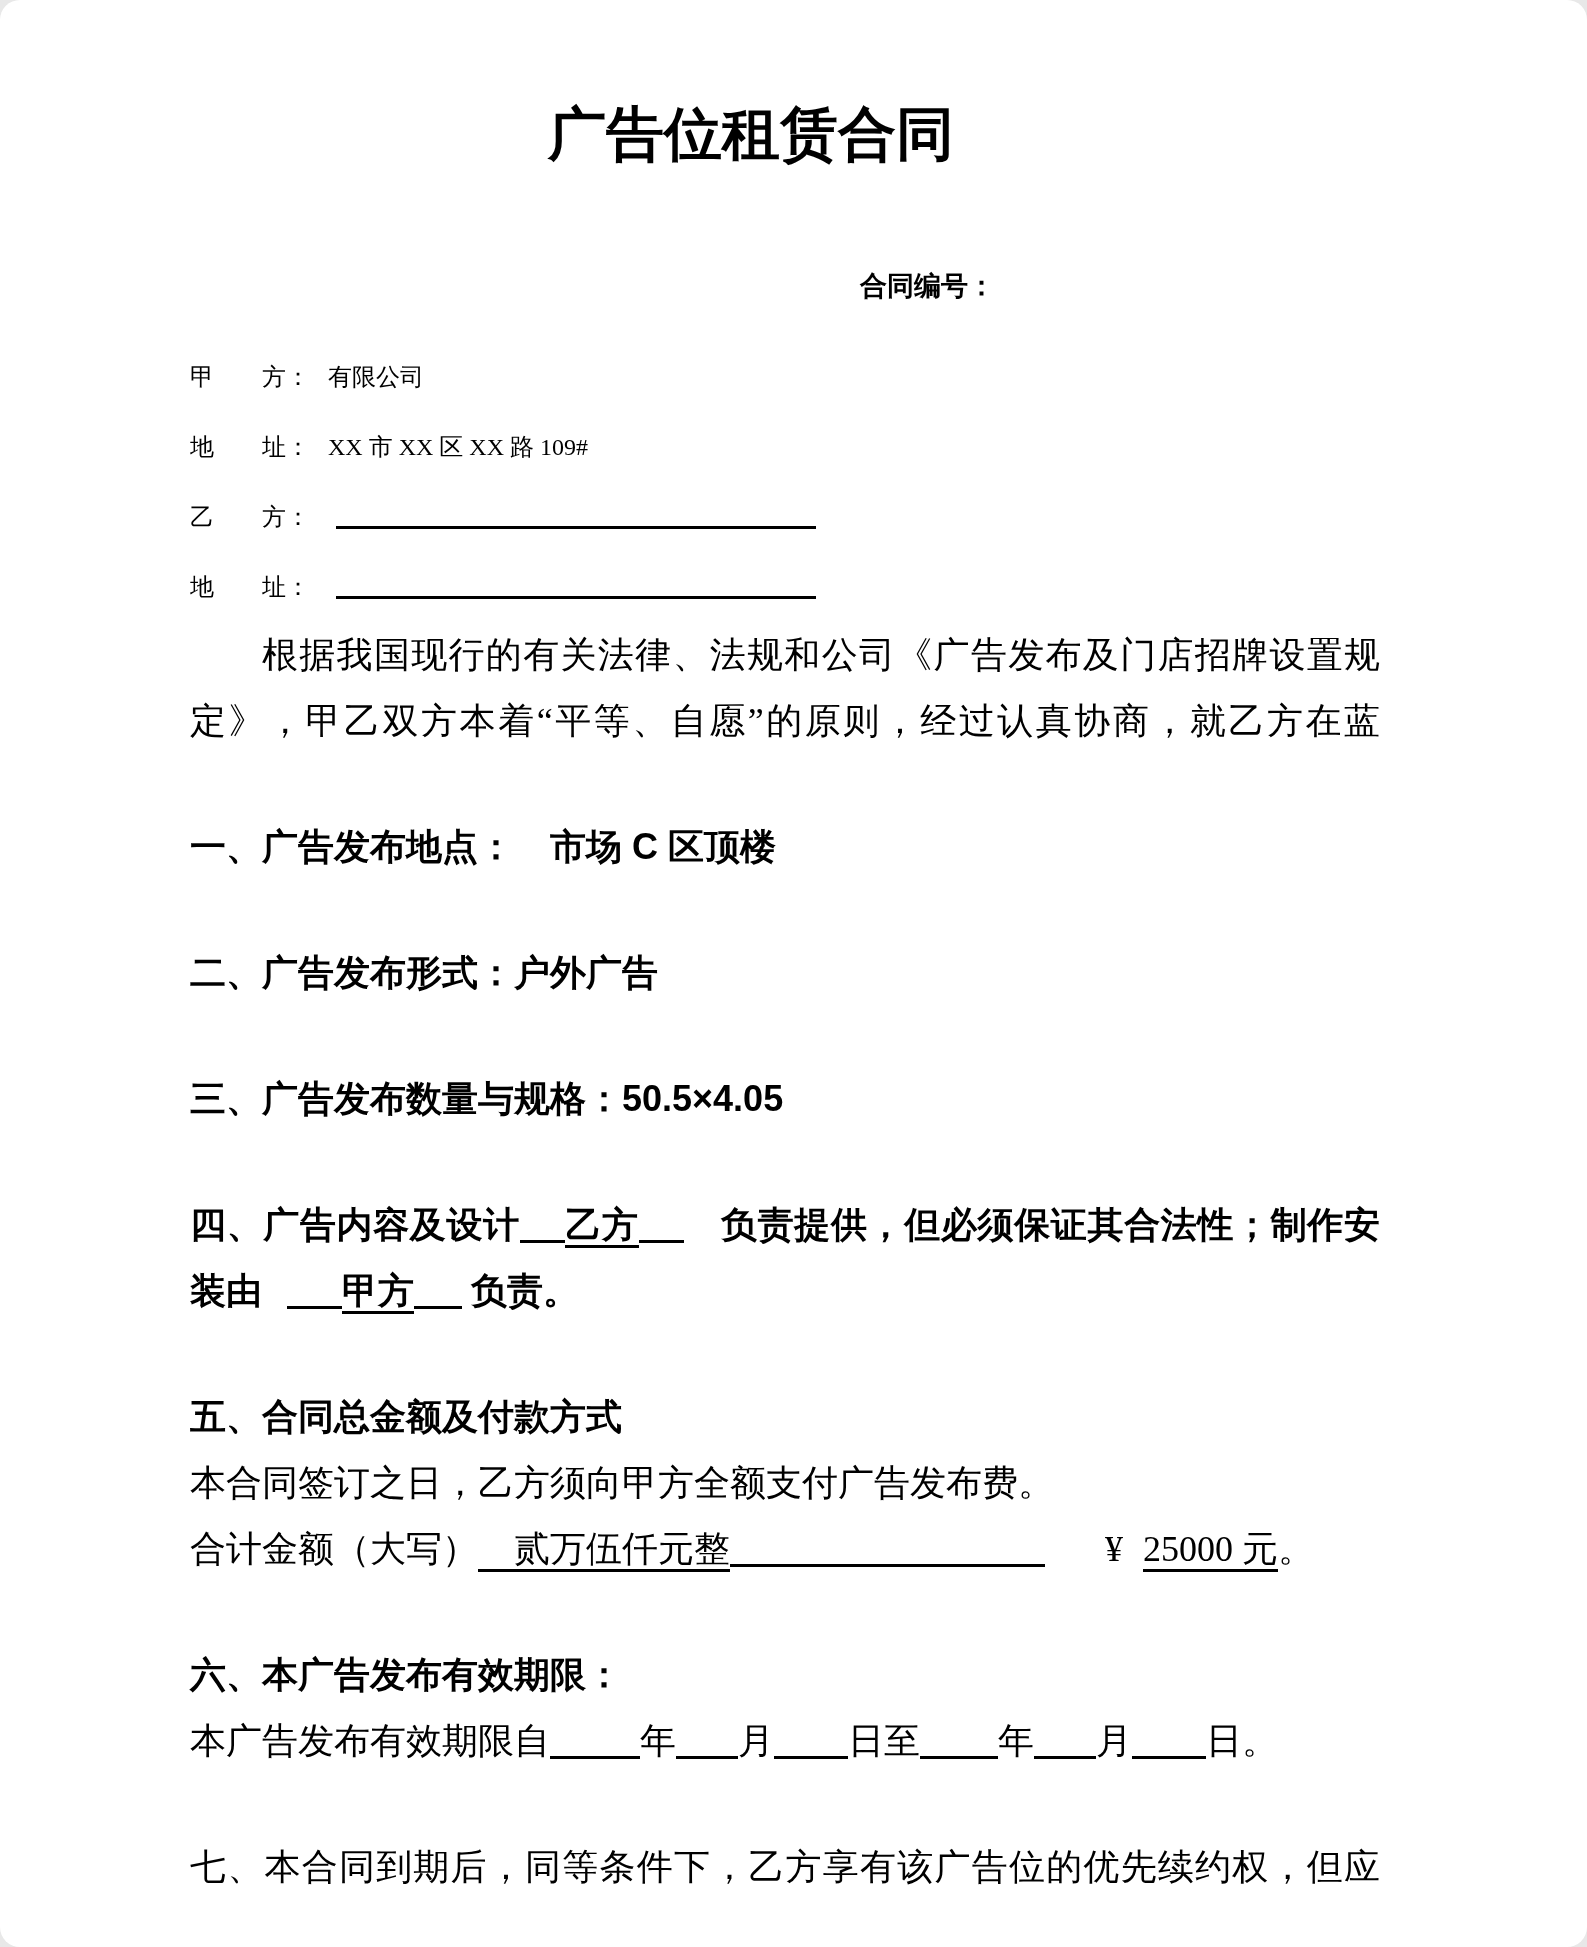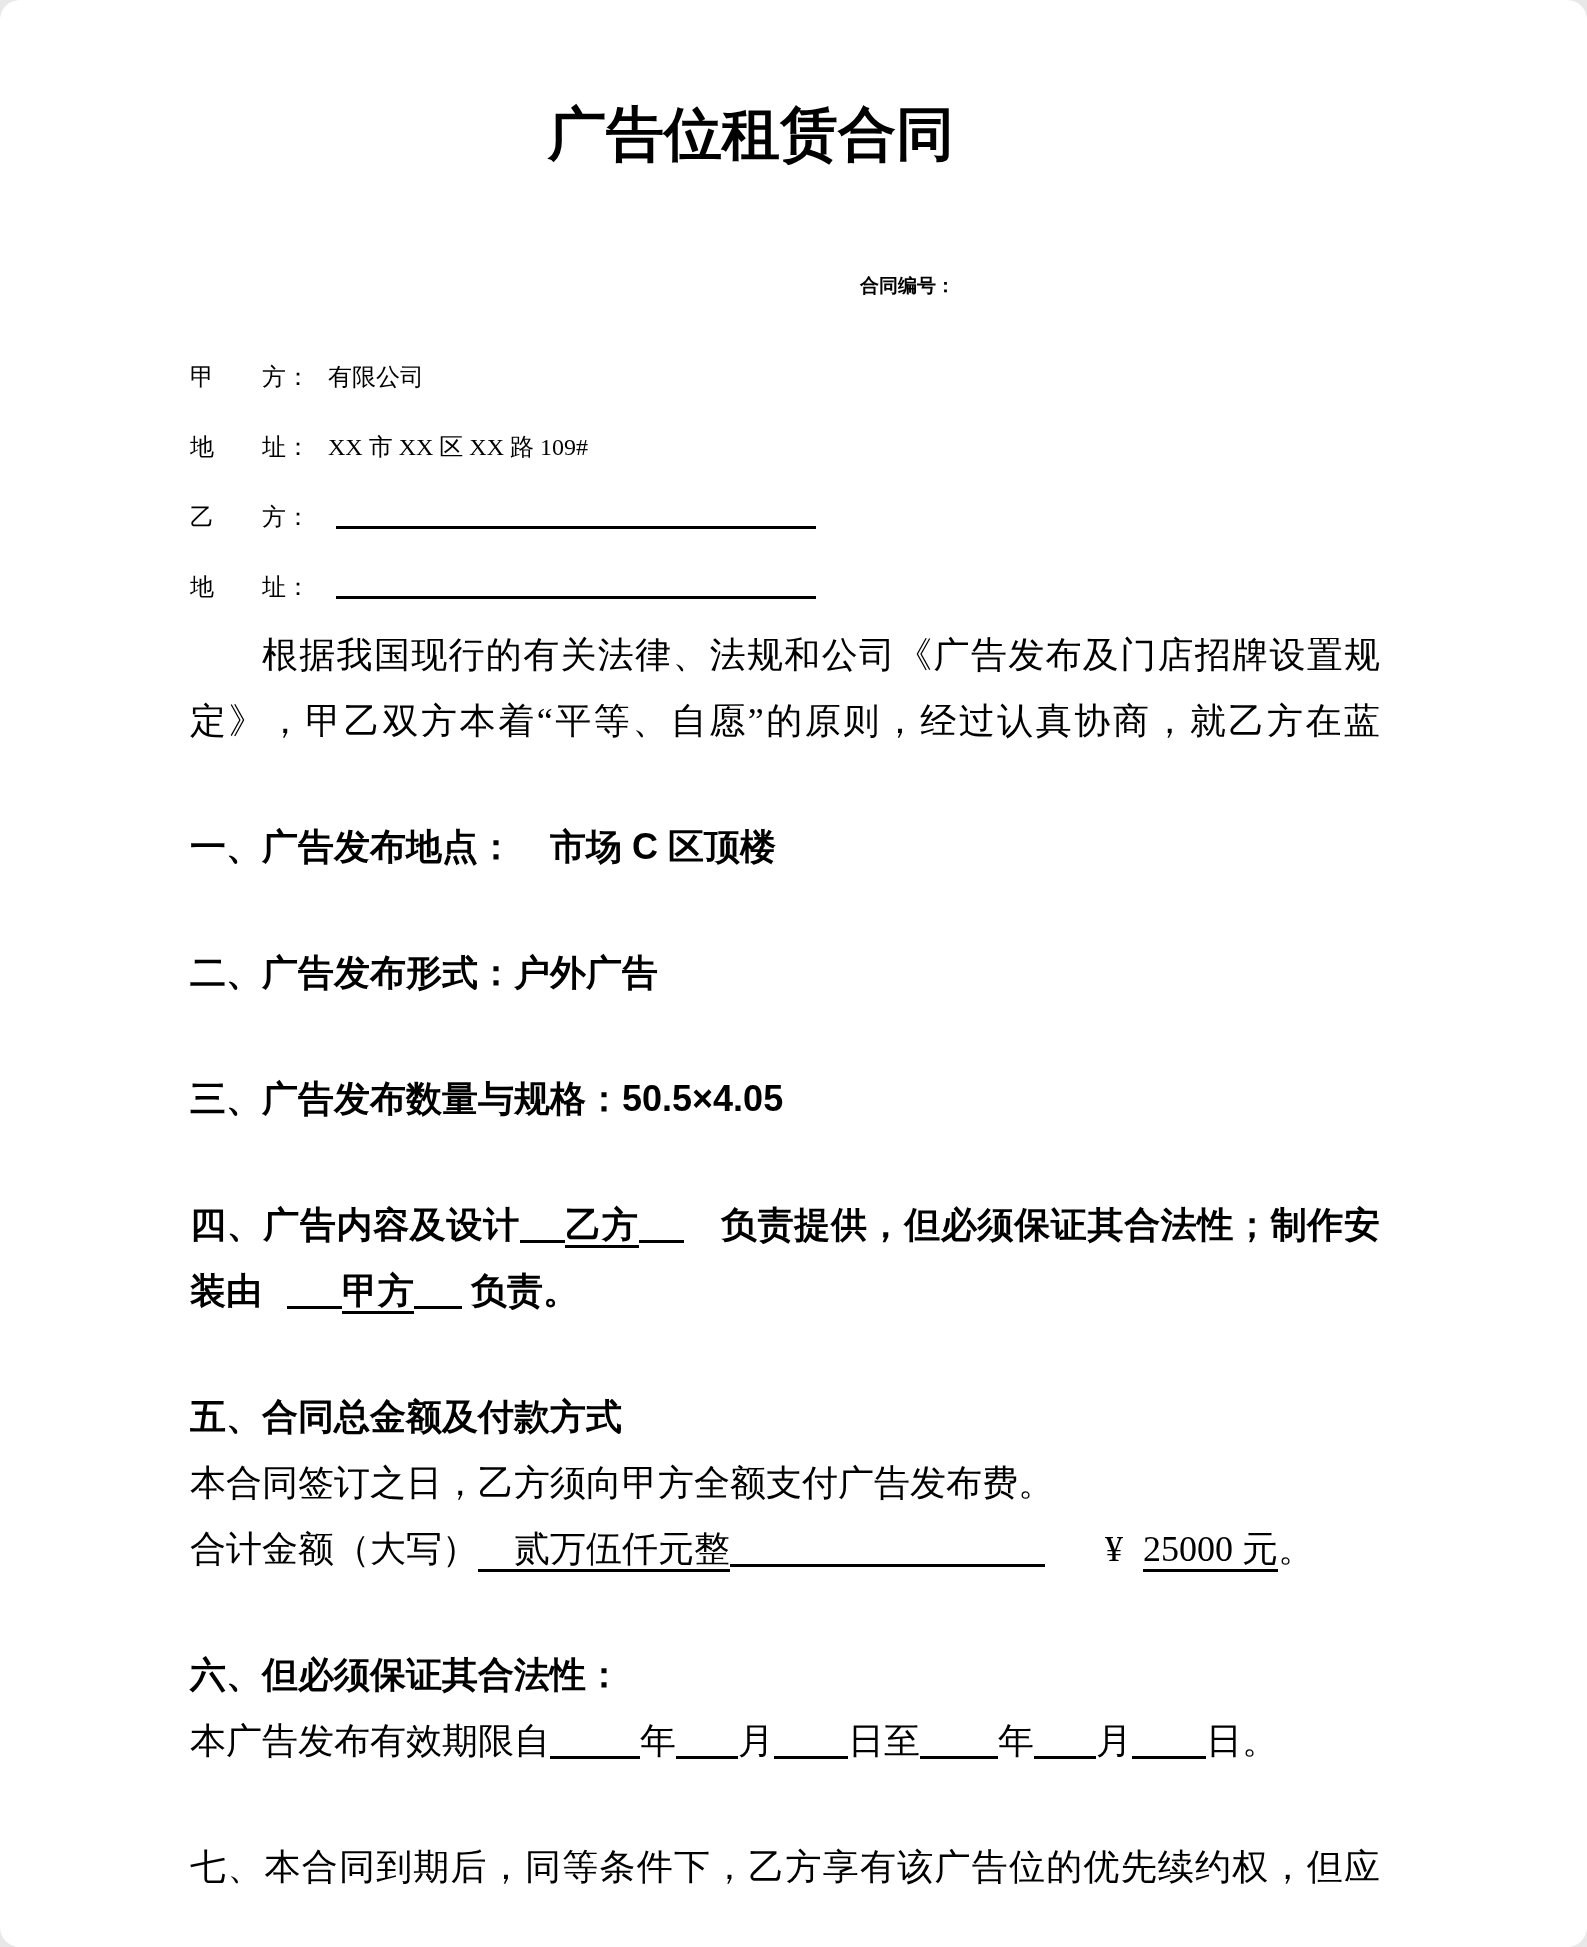--- a/index.html
+++ b/index.html
@@ -22,21 +22,21 @@
     font-size:58px;
     line-height:84px;
     text-align:center;
     position:relative;
     left:-34px;
   }
   .contract-no{
     margin-top:88px;
     margin-left:670px;
     font-weight:bold;
-    font-size:19px;
+    font-size:27px;
     line-height:44px;
   }
 
   .parties{margin-top:34px;}
   .party{font-size:24px;line-height:70px;white-space:nowrap;}
   .party .value{margin-left:18px;}
   .party .blankline{
     display:inline-block;width:480px;height:1.0em;
     border-bottom:3px solid #000;
     vertical-align:-0.18em;
@@ -94,21 +94,21 @@
         <div class="section">
           <div class="bodyline songbold jfy"><span class="">四、广告内容及设计</span><span class="blank u" style="width: 45px;"></span><span class="u">乙方</span><span class="blank u" style="width: 45px;"></span><span class="">　负责提供，但必须保证其合法性；制作安</span></div>
           <div class="bodyline songbold"><span class="">装由</span><span class="gap" style="width: 25px;"></span><span class="blank u" style="width: 55px;"></span><span class="u">甲方</span><span class="blank u" style="width: 48px;"></span><span class=""> 负责。</span></div>
         </div>
         <div class="section">
           <div class="bodyline songbold"><span class="">五、合同总金额及付款方式</span></div>
           <div class="bodyline"><span class="">本合同签订之日，乙方须向甲方全额支付广告发布费。</span></div>
           <div class="bodyline"><span class="">合计金额（大写）</span><span class="u">　贰万伍仟元整</span><span class="blank u" style="width: 315px;"></span><span class="gap" style="width: 60px;"></span><span class="">¥</span><span class="gap" style="width: 20px;"></span><span class="u">25000 元</span><span class="">。</span></div>
         </div>
         <div class="section">
-          <div class="bodyline songbold"><span class="">六、但必须保证其合法性：</span></div>
+          <div class="bodyline songbold"><span class="">六、本广告发布有效期限：</span></div>
           <div class="bodyline"><span class="">本广告发布有效期限自</span><span class="blank u" style="width: 90px;"></span><span class="">年</span><span class="blank u" style="width: 62px;"></span><span class="">月</span><span class="blank u" style="width: 74px;"></span><span class="">日至</span><span class="blank u" style="width: 78px;"></span><span class="">年</span><span class="blank u" style="width: 62px;"></span><span class="">月</span><span class="blank u" style="width: 74px;"></span><span class="">日。</span></div>
         </div>
         <div class="section">
           <div class="bodyline jfy"><span class="">七、本合同到期后，同等条件下，乙方享有该广告位的优先续约权，但应</span></div>
         </div>
       </div>
 
   </div>
 </div>
 

